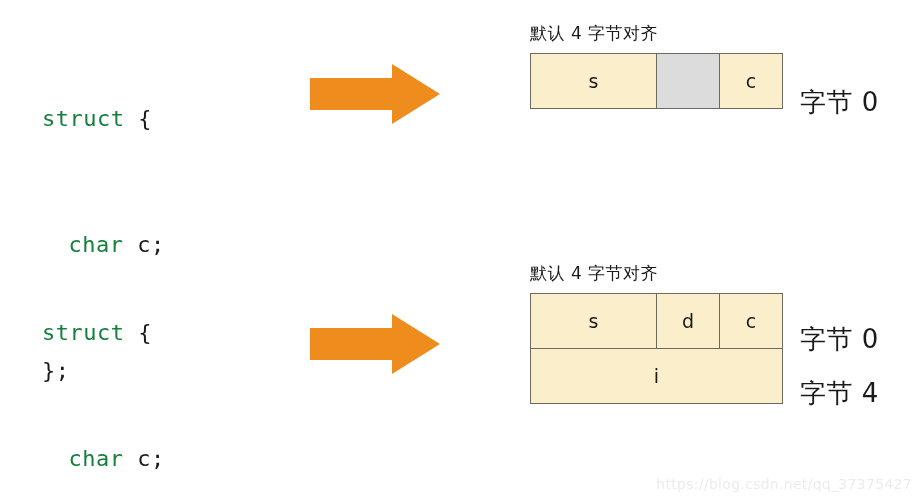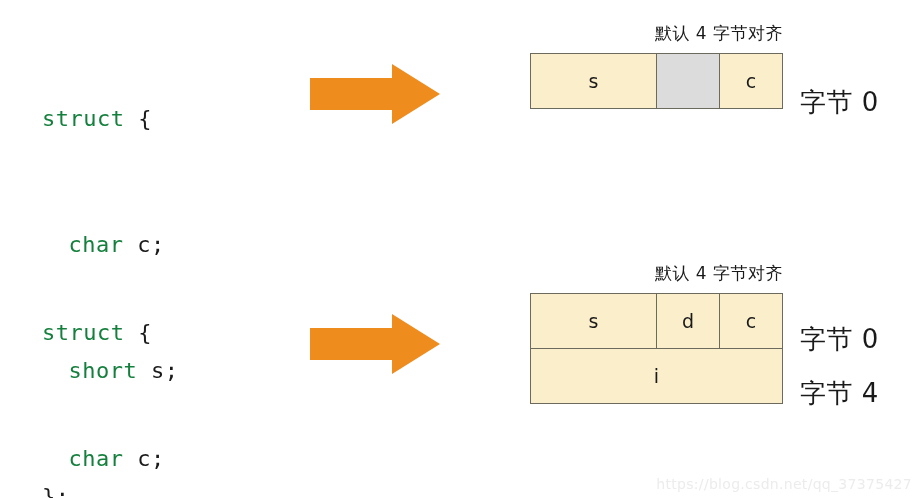--- a/index.html
+++ b/index.html
@@ -44,21 +44,21 @@
 
   
   .diagram { position: absolute; }
   #diagram-1 { left: 530px; top: 22px; }
   #diagram-2 { left: 530px; top: 262px; }
 
   .diagram-title {
     font-family: "DejaVu Sans", sans-serif;
     font-size: 17px;
     color: #1a1a1a;
-    text-align: right;
+    text-align: left;
     width: 253px;
     margin: 0 0 8px 0;
     letter-spacing: 0.5px;
     white-space: nowrap;
   }
 
   .mem-table {
     border-collapse: collapse;
     table-layout: fixed;
     width: 253px;
@@ -102,21 +102,20 @@
     letter-spacing: 0.3px;
     white-space: nowrap;
   }
 </style>
 </head>
 <body>
 
 <div class="code-block" id="code-block-1">
   <span class="code-line"><span class="kw">struct</span><span class="pl"> {</span></span>
   <span class="code-line"><span class="ind"></span><span class="kw">char</span><span class="pl"> c;</span></span>
-  <span class="code-line"><span class="ind"></span><span class="kw">short</span><span class="pl"> s;</span></span>
   <span class="code-line"><span class="pl">};</span></span>
 </div>
 
 <div class="arrow" id="arrow-1">
   <svg viewBox="0 0 130 64" xmlns="http://www.w3.org/2000/svg" aria-hidden="true">
     <polygon points="0,16 82,16 82,2 130,32 82,62 82,48 0,48" fill="#ee8d1e"></polygon>
   </svg>
 </div>
 
 <div class="diagram" id="diagram-1">

